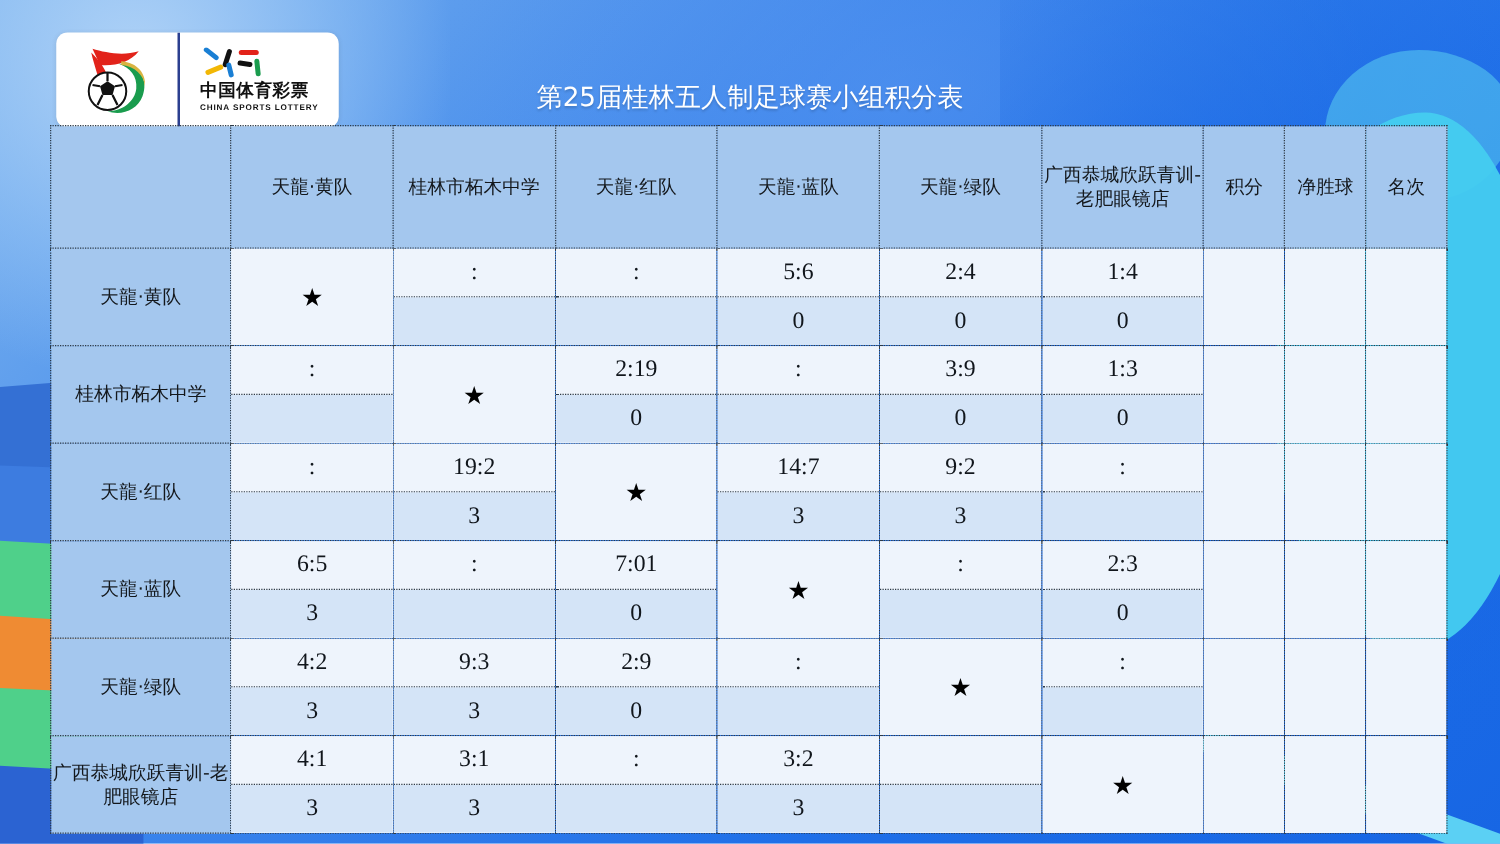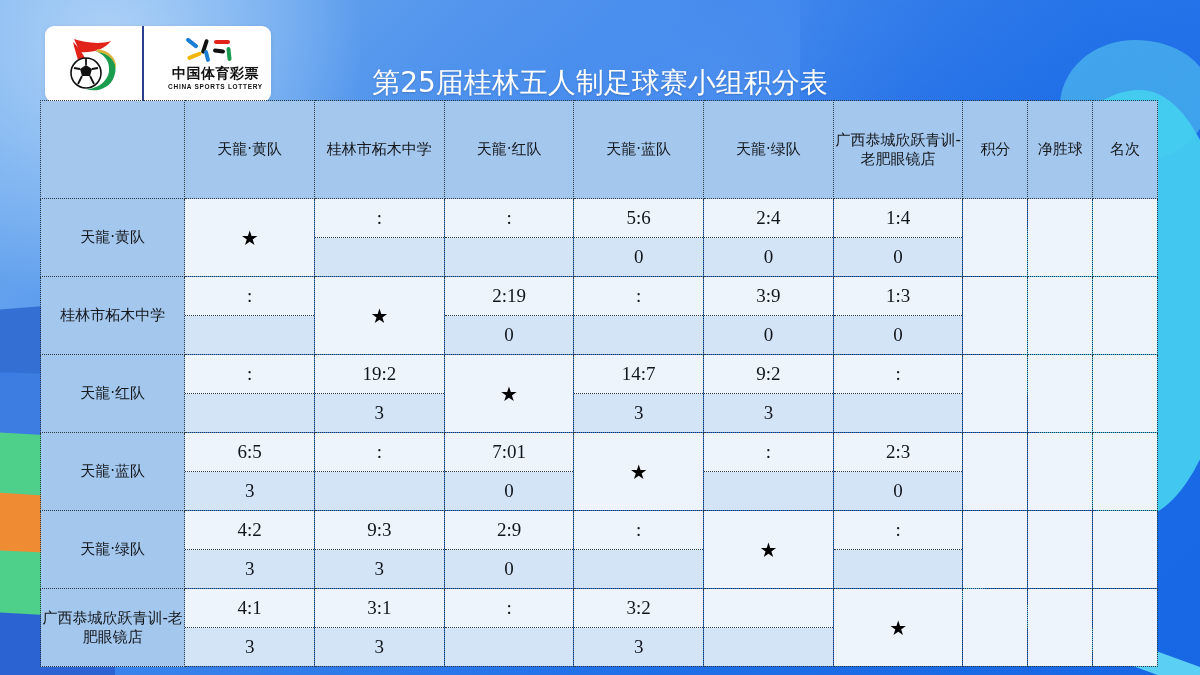--- a/index.html
+++ b/index.html
@@ -66,37 +66,37 @@
   .logo-box {
     position: absolute; left: 45px; top: 26px;
     width: 226px; height: 76px;
     background: #ffffff; border-radius: 9px;
     display: flex; align-items: center;
     box-shadow: 0 1px 4px rgba(0,0,0,.10);
     overflow: hidden;
   }
   .logo-left { width: 97px; height: 100%; display:flex; align-items:center; justify-content:center; }
   .logo-divider { width: 2px; height: 100%; background:#2b3f8f; }
-  .logo-right { flex:1; height:100%; display:flex; flex-direction:column; align-items:center; justify-content:center;padding-left:16px; }
+  .logo-right { flex:1; height:100%; display:flex; flex-direction:column; align-items:flex-start; justify-content:center;padding-left:16px; }
   .lottery-marks { height: 26px; width: 66px; position: relative; margin-bottom: 2px; }
   .lottery-cn {
     font-family: "DejaVu Sans", "Liberation Sans", sans-serif;
     font-size: 14px; font-weight: 700; color: #111; letter-spacing: .5px; line-height: 1;
   }
   .lottery-en {
     font-family: "Liberation Sans", sans-serif;
     font-size: 6.5px; font-weight: 700; color: #111; letter-spacing: .7px; margin-top: 3px;
   }
 
   
   .title-wrap {
     position: absolute; left: 290px; top: 64px; width: 620px;
     text-align: center; color: #ffffff;
     font-family: "DejaVu Sans", "Liberation Sans", sans-serif;
-    font-size: 28px; line-height: 1.34; font-weight: 400;
+    font-size: 21px; line-height: 1.34; font-weight: 400;
     text-shadow: 0 1px 2px rgba(0,0,0,.18);
   }
 
   
   .table-wrap {
     position: absolute; left: 40px; top: 100px;
     width: 1118px; height: 557px;
   }
   table.standings {
     width: 100%; height: 100%;

